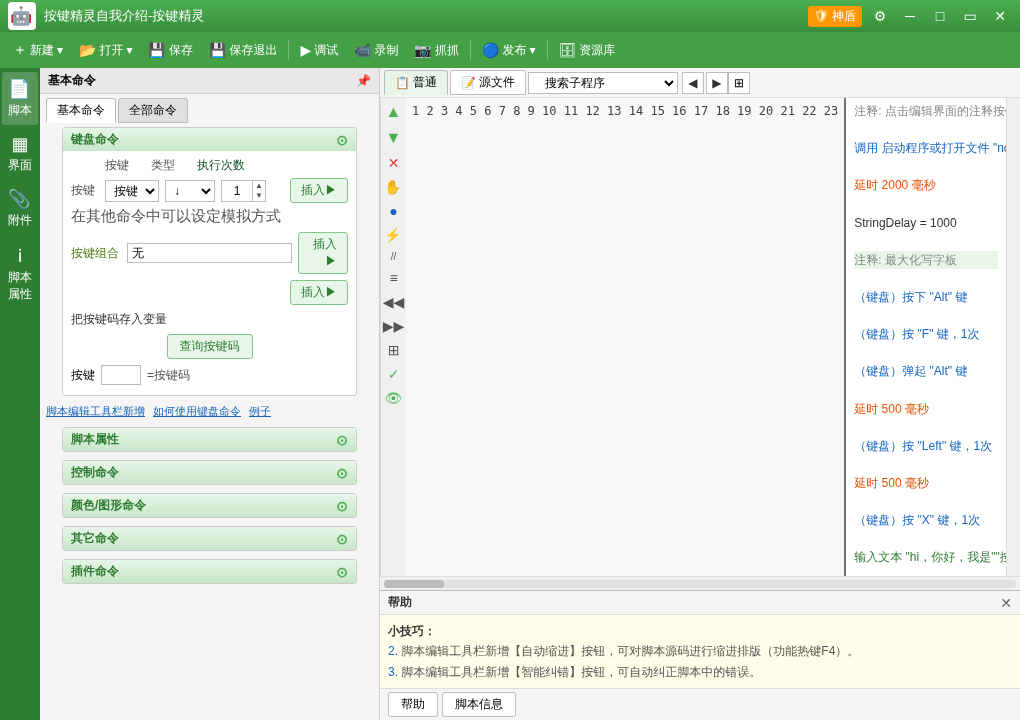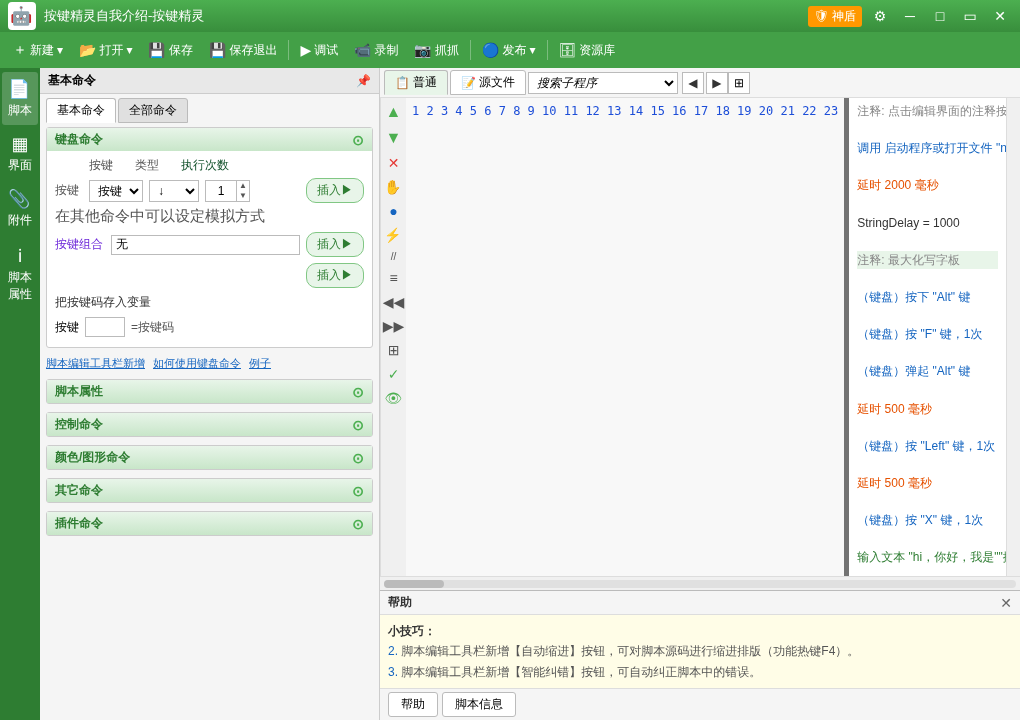--- a/index.html
+++ b/index.html
@@ -137,21 +137,21 @@
       border-radius: 3px 3px 0 0;
       font-size: 12px;
     }
     .cmd-tab.active {
       background: white;
       border-bottom-color: white;
     }
 
     
     .cmd-section {
-      margin: 4px 6px;
+      margin: 4px 22px;
       border: 1px solid #ccc;
       border-radius: 3px;
       background: white;
     }
     .cmd-section-header {
       background: linear-gradient(to bottom, #e8f5e9, #c8e6c9);
       padding: 3px 8px;
       display: flex;
       align-items: center;
       justify-content: space-between;
@@ -200,34 +200,35 @@
       cursor: pointer;
       line-height: 10px;
       color: #555;
     }
     .insert-btn {
       background: #e8f5e9;
       border: 1px solid #81c784;
       color: #2e7d32;
       padding: 3px 10px;
       cursor: pointer;
-      border-radius: 10px;
+      border-radius: 3px;
       font-size: 12px;
       margin-left: auto;
+      text-align: right;
     }
 
     .mode-text { color: #555; font-size: 15px; margin-bottom: 6px; }
 
     .kbd-combo-row {
       display: flex;
       align-items: center;
       gap: 6px;
       margin-bottom: 6px;
     }
-    .combo-label { min-width: 50px; color: #6d28d9; }
+    .combo-label { min-width: 50px; color: #4d7c0f; }
     .combo-input {
       flex: 1;
       border: 1px solid #bbb;
       padding: 2px 4px;
       background: white;
     }
 
     .stop-row {
       display: flex;
       align-items: center;
@@ -315,23 +316,22 @@
     .ed-tab-icon { font-size: 12px; color: #4caf50; }
 
     .ed-select-wrap {
       flex: 1;
       display: flex;
       align-items: center;
     }
     .ed-select {
       border: 1px solid #bbb;
       background: white;
-      padding: 2px 4px;
+      padding: 2px 12px;
       min-width: 150px;
-      font-style: italic;
     }
     .ed-nav-btns {
       display: flex;
       gap: 2px;
       margin-left: 4px;
     }
     .ed-nav-btn {
       width: 22px; height: 22px;
       display: flex; align-items: center; justify-content: center;
       border: 1px solid #bbb;
@@ -363,24 +363,24 @@
       width: 22px;
       display: flex; align-items: center; justify-content: center;
       padding: 3px 0;
       cursor: pointer;
       border-radius: 2px;
       font-size: 14px;
       color: #555;
     }
     .line-numbers {
       background: #f8f8f8;
-      border-right: 5px solid #737373;
+      border-right: 2px solid #737373;
       padding: 4px 6px;
       text-align: right;
-      color: #1d4ed8;
+      color: #404040;
       font-size: 12px;
       line-height: 1.55;
       min-width: 32px;
       overflow: hidden;
       font-family: monospace;
     }
     .code-content {
       flex: 1;
       padding: 4px 8px;
       overflow: auto;
@@ -610,20 +610,23 @@
           <input class="combo-input" type="text" value="无" style="">
           <button class="insert-btn">插入▶</button>
         </div>
 
         <div class="stop-row">
           <button class="insert-btn">插入▶</button>
         </div>
 
         <div class="var-row">把按键码存入变量</div>
 
+        <div class="query-row">
+          <button class="query-btn">查询按键码</button>
+        </div>
 
         <div class="kbd-query-row">
           <span>按键</span>
           <input type="text" style="width: 40px; border: 1px solid rgb(187, 187, 187); padding: 2px 4px;">
           <span class="kbd-eq">=按键码</span>
         </div>
       </div>
     </div>
 
     <div class="links-row">

